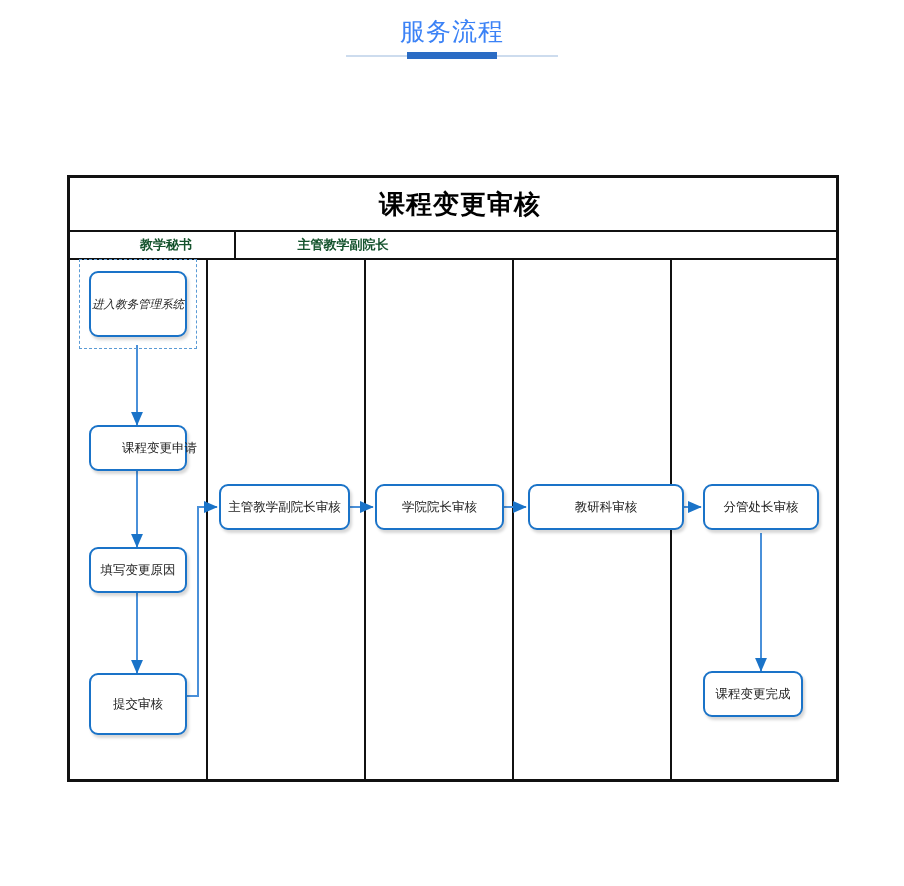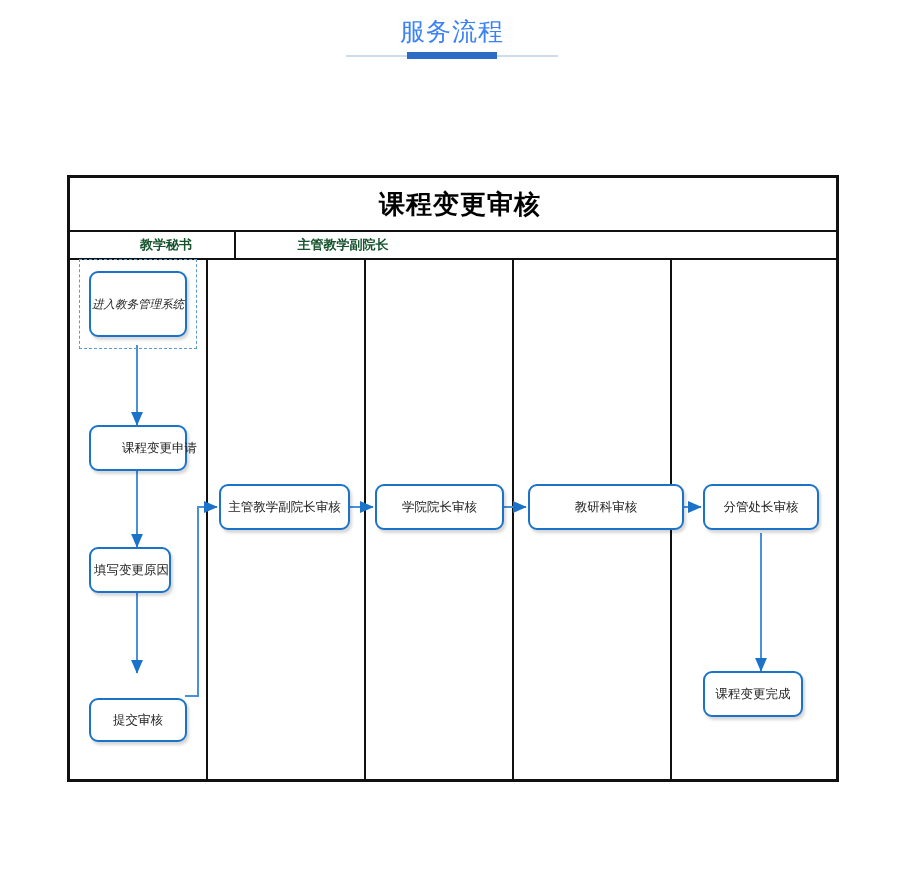--- a/index.html
+++ b/index.html
@@ -226,25 +226,25 @@
   <div id="selection-box" style="left:12px; top:84px; width:118px; height:90px;"></div>
 
   <div class="node" style="left:22px; top:96px; width:98px; height:66px; font-size:11.5px;font-style:italic;">
     <span>进入教务管理系统</span>
   </div>
 
   <div class="node" style="left:22px; top:250px; width:98px; height:46px;padding-left:43px;">
     <span>课程变更申请</span>
   </div>
 
-  <div class="node" style="left:22px; top:372px; width:82px; height:46px;justify-content:flex-end;">
+  <div class="node" style="left:22px; top:372px; width:98px; height:46px;">
     <span>填写变更原因</span>
   </div>
 
-  <div class="node" style="left:22px; top:498px; width:98px; height:44px;margin-top:25px;">
+  <div class="node" style="left:22px; top:498px; width:98px; height:62px;">
     <span>提交审核</span>
   </div>
 
   <div class="node" style="left:152px; top:309px; width:131px; height:46px;">
     <span>主管教学副院长审核</span>
   </div>
 
   <div class="node" style="left:308px; top:309px; width:129px; height:46px;">
     <span>学院院长审核</span>
   </div>

